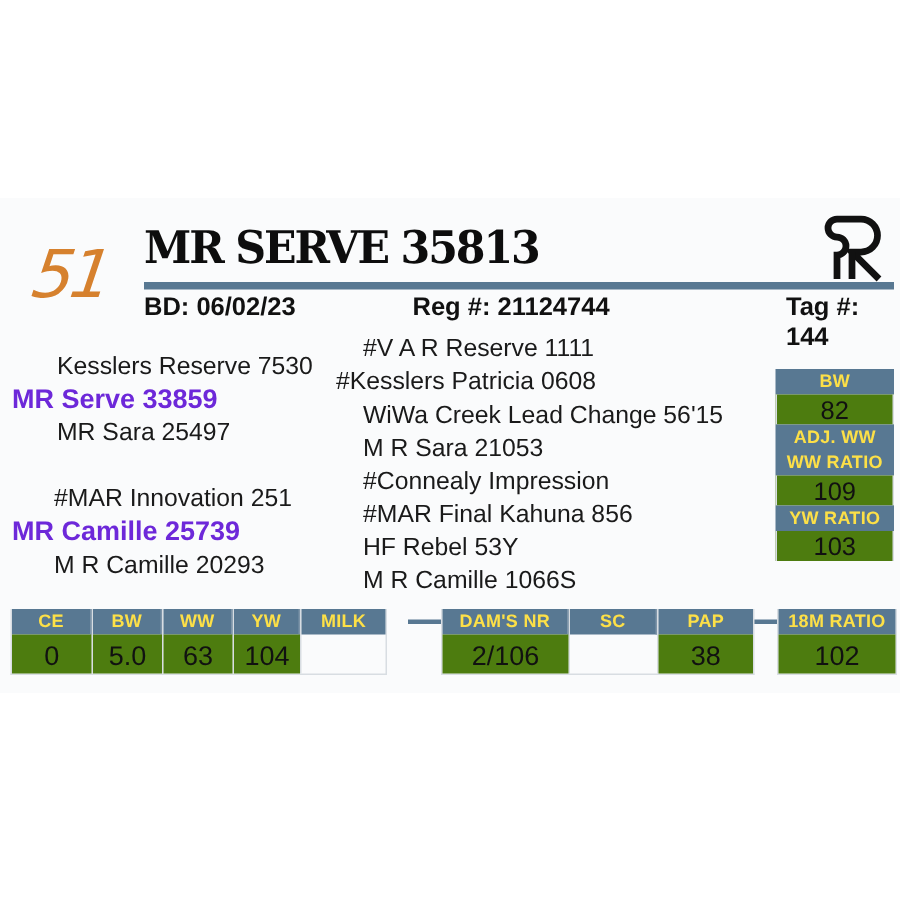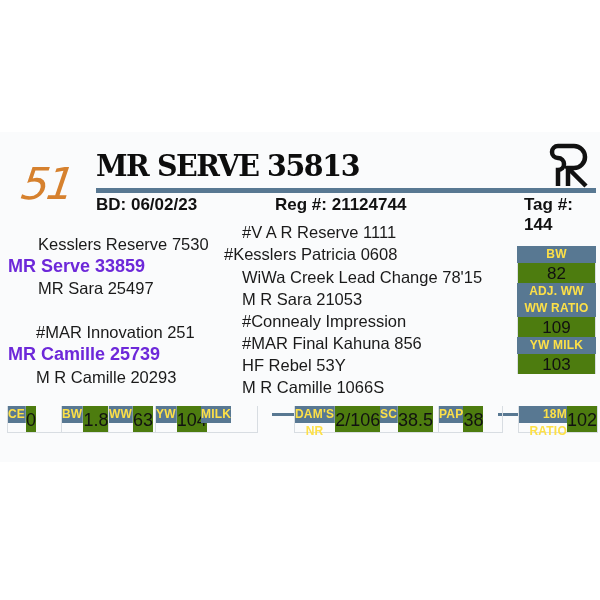--- a/index.html
+++ b/index.html
@@ -12,24 +12,24 @@
     .info { position: absolute; top: 195px; font-weight: bold; font-size: 17px; color: #111; }
     .info.bd { left: 96px; }
     .info.reg { left: 275px; }
     .info.tag { left: 484px; margin-left: 40px; }
     .ped { position: absolute; font-size: 16.5px; color: #1a1a1a; line-height: 20px; white-space: nowrap; }
     .ped.bold { font-weight: bold; font-size: 18px; color: #6d28d9; }
     .ratio-col { position: absolute; left: 517px; top: 246px; width: 79px; }
     .hdr { background: #587892; color: #fde047; font-weight: bold; font-size: 12px; text-align: center; height: 17px; line-height: 17px; letter-spacing: 0.2px; }
     .val { background: #4d7c0f; text-align: center; font-size: 17px; height: 20px; line-height: 21px; color: #111; border-left: 1px solid #d8dde2; border-right: 1px solid #d8dde2; }
     .table { position: absolute; top: 406px; display: flex; border: 1px solid #d8dde2; border-top: none; }
-    .tcol { display: flex; flex-direction: row; border-right: 1px solid #d8dde2; }
+    .tcol { display: flex; flex-direction: column; border-right: 1px solid #d8dde2; }
     .tcol:last-child { border-right: none; }
     .tcol .hdr { border-right: 1px solid #7d94a8; }
-    .tcol:last-child .hdr { border-right: none; text-align: right; }
+    .tcol:last-child .hdr { border-right: none; }
     .tcol .val { border: none; height: 26px; line-height: 28px; font-size: 18px; }
     .conn { position: absolute; height: 3px; background: #587892; }
   </style>
 </head>
 <body>
 
 <div class="card"></div>
 
 <div class="lot">51</div>
 <div class="title">MR SERVE 35813</div>
@@ -49,48 +49,48 @@
 <div class="ped" style="left:38px; top:234px;">Kesslers Reserve 7530</div>
 <div class="ped bold" style="left:8px; top:256px;">MR Serve 33859</div>
 <div class="ped" style="left:38px; top:278px;">MR Sara 25497</div>
 
 <div class="ped" style="left:36px; top:322px;">#MAR Innovation 251</div>
 <div class="ped bold" style="left:8px; top:344px;">MR Camille 25739</div>
 <div class="ped" style="left:36px; top:367px;">M R Camille 20293</div>
 
 <div class="ped" style="left:242px; top:222px;">#V A R Reserve 1111</div>
 <div class="ped" style="left:224px; top:244px;">#Kesslers Patricia 0608</div>
-<div class="ped" style="left:242px; top:267px;">WiWa Creek Lead Change 78'15</div>
+<div class="ped" style="left:242px; top:267px;">WiWa Creek Lead Change 56'15</div>
 <div class="ped" style="left:242px; top:289px;">M R Sara 21053</div>
 <div class="ped" style="left:242px; top:311px;">#Connealy Impression</div>
 <div class="ped" style="left:242px; top:333px;">#MAR Final Kahuna 856</div>
 <div class="ped" style="left:242px; top:355px;">HF Rebel 53Y</div>
 <div class="ped" style="left:242px; top:377px;">M R Camille 1066S</div>
 
 <div class="ratio-col">
   <div class="hdr">BW</div>
   <div class="val">82</div>
   <div class="hdr">ADJ. WW</div>
   <div class="hdr">WW RATIO</div>
   <div class="val">109</div>
-  <div class="hdr">YW MILK</div>
+  <div class="hdr">YW RATIO</div>
   <div class="val">103</div>
 </div>
 
 <div class="conn" style="left:272px; top:413px; width:22px;"></div>
 <div class="conn" style="left:498px; top:413px; width:20px;"></div>
 
 <div class="table" style="left:7px;">
   <div class="tcol" style="width:53px;">
     <div class="hdr">CE</div>
     <div class="val">0</div>
   </div>
   <div class="tcol" style="width:46px;">
     <div class="hdr">BW</div>
-    <div class="val">1.8</div>
+    <div class="val">5.0</div>
   </div>
   <div class="tcol" style="width:46px;">
     <div class="hdr">WW</div>
     <div class="val">63</div>
   </div>
   <div class="tcol" style="width:44px;">
     <div class="hdr">YW</div>
     <div class="val">104</div>
   </div>
   <div class="tcol" style="width:56px;">
@@ -98,21 +98,20 @@
   </div>
 </div>
 
 <div class="table" style="left:294px;">
   <div class="tcol" style="width:84px;">
     <div class="hdr">DAM'S NR</div>
     <div class="val">2/106</div>
   </div>
   <div class="tcol" style="width:58px;">
     <div class="hdr">SC</div>
-    <div class="val">38.5</div>
   </div>
   <div class="tcol" style="width:63px;">
     <div class="hdr">PAP</div>
     <div class="val">38</div>
   </div>
 </div>
 
 <div class="table" style="left:518px;">
   <div class="tcol" style="width:78px;">
     <div class="hdr">18M RATIO</div>

